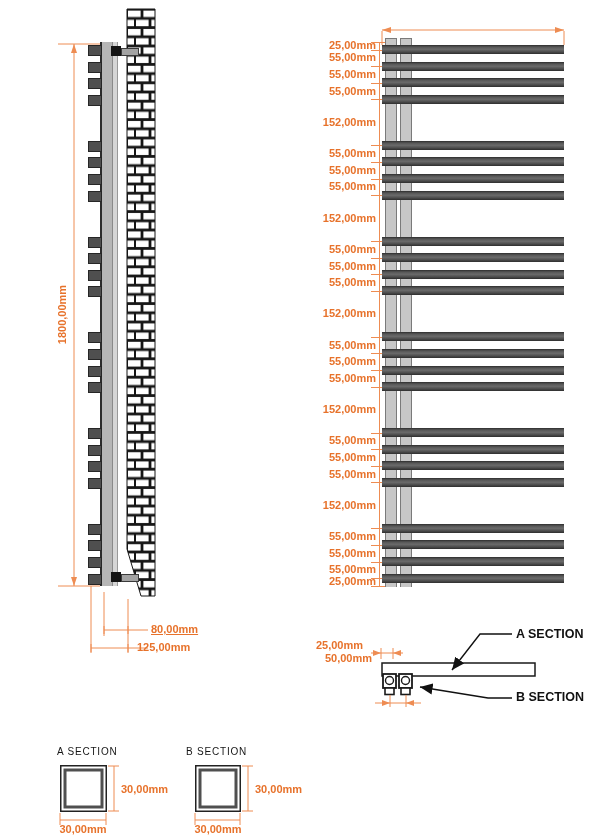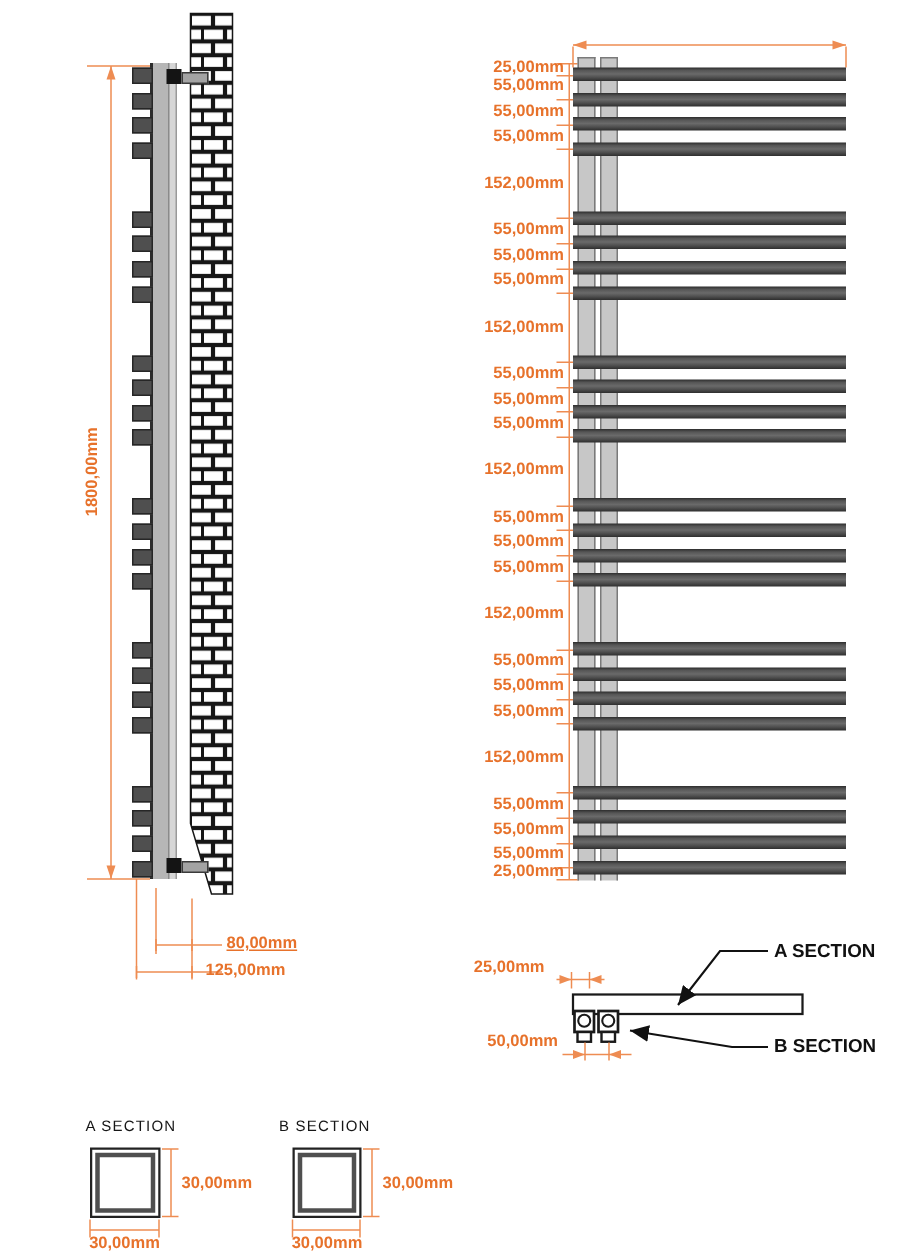--- a/index.html
+++ b/index.html
@@ -272,21 +272,21 @@
       <div class="dim-label right-align seg-label" style="right: 239px; top: 575.425px;">25,00mm</div>
     </div>
 
 
   <div class="dim-label" style="left:22px;top:308px;width:80px;text-align:center;transform:rotate(-90deg);">1800,00mm</div>
 
   <div class="dim-label" style="left:151px;top:623px;text-decoration:underline;">80,00mm</div>
   <div class="dim-label" style="left:137px;top:641px;">125,00mm</div>
 
   <div class="dim-label right-align" style="right:252px;top:639px;">25,00mm</div>
-  <div class="dim-label right-align" style="right:243px;top:688px;margin-left:24px;">50,00mm</div>
+  <div class="dim-label right-align" style="right:243px;top:652px;margin-left:24px;">50,00mm</div>
 
   <div class="callout-label" style="left:516px;top:627px;">A SECTION</div>
   <div class="callout-label" style="left:516px;top:690px;">B SECTION</div>
 
   <div class="section-title" style="left:57px;top:746px;">A SECTION</div>
   <div class="section-title" style="left:186px;top:746px;">B SECTION</div>
 
   <div class="dim-label" style="left:121px;top:783px;">30,00mm</div>
   <div class="dim-label" style="left:56px;top:823px;width:54px;text-align:center;">30,00mm</div>
   <div class="dim-label" style="left:255px;top:783px;">30,00mm</div>

